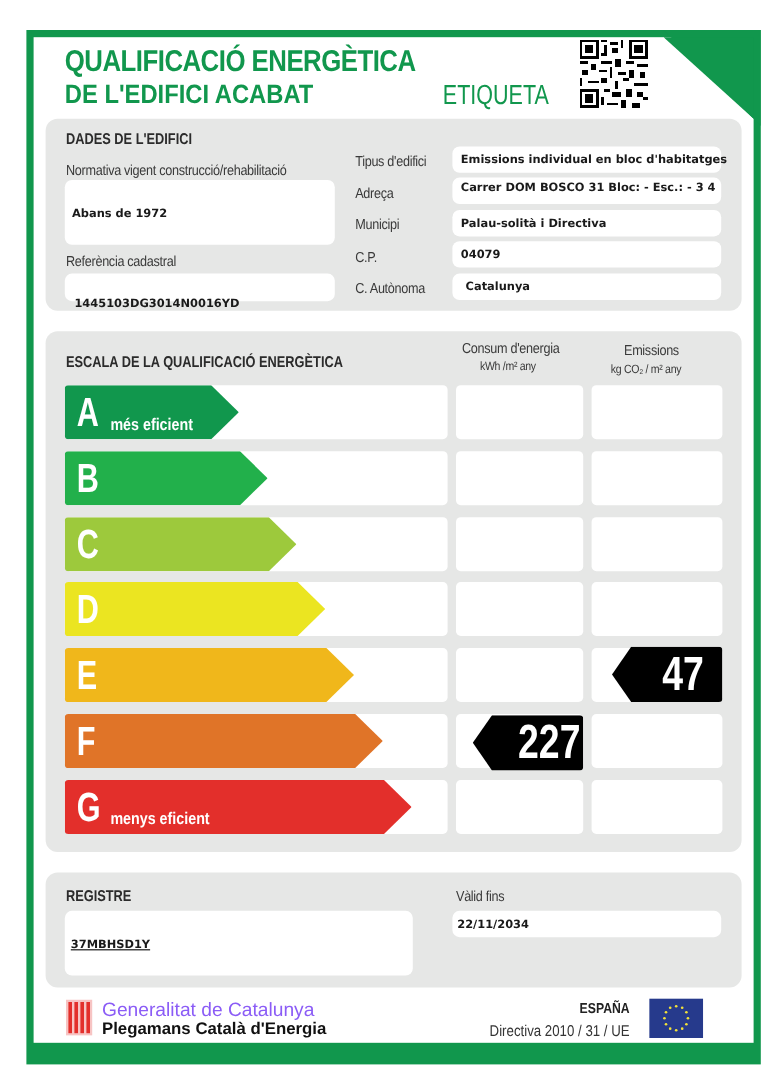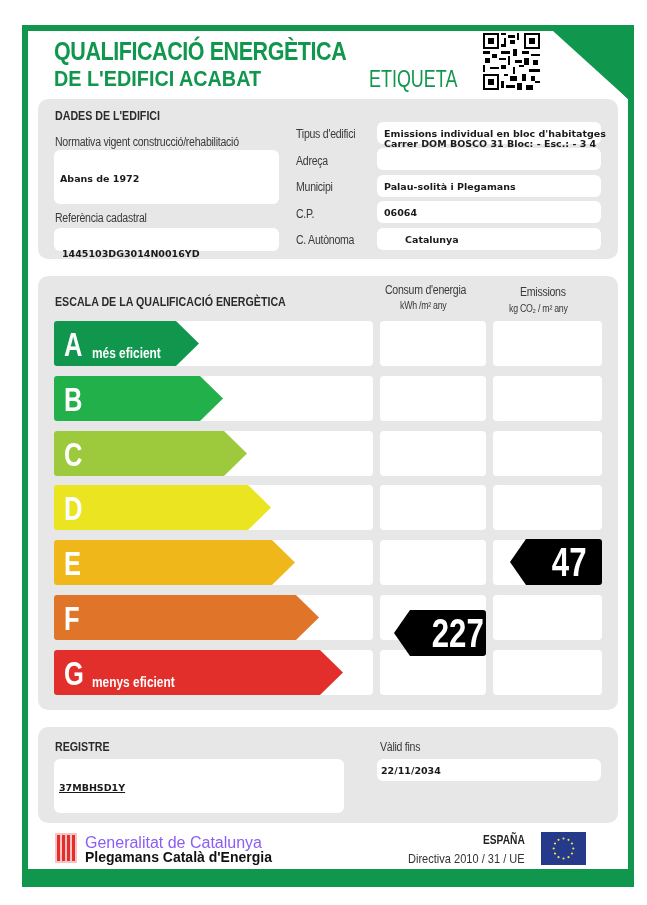--- a/index.html
+++ b/index.html
@@ -99,33 +99,33 @@
 <div class="lbl" style="left:55px;top:211px;">Referència cadastral</div>
 <div class="box" style="left:54px;top:228px;width:225px;height:23px;"></div>
 <div class="val" style="left:62px;top:248px;">1445103DG3014N0016YD</div>
 
 <div class="lbl" style="left:296px;top:127px;">Tipus d'edifici</div>
 <div class="box" style="left:377px;top:122px;width:224px;height:22px;"></div>
 <div class="val" style="left:384px;top:128px;">Emissions individual en bloc d'habitatges</div>
 
 <div class="lbl" style="left:296px;top:154px;">Adreça</div>
 <div class="box" style="left:377px;top:148px;width:224px;height:22px;"></div>
-<div class="val" style="left:384px;top:138px;">Carrer DOM BOSCO 31 Bloc: - Esc.: - 3 4</div>
+<div class="val" style="left:384px;top:151px;">Carrer DOM BOSCO 31 Bloc: - Esc.: - 3 4</div>
 
 <div class="lbl" style="left:296px;top:180px;">Municipi</div>
 <div class="box" style="left:377px;top:175px;width:224px;height:22px;"></div>
-<div class="val" style="left:384px;top:181px;">Palau-solità i Plegamans</div>
+<div class="val" style="left:384px;top:181px;">Palau-solità i Directiva</div>
 
 <div class="lbl" style="left:296px;top:207px;">C.P.</div>
 <div class="box" style="left:377px;top:201px;width:224px;height:22px;"></div>
-<div class="val" style="left:384px;top:207px;">06064</div>
+<div class="val" style="left:384px;top:207px;">04079</div>
 
 <div class="lbl" style="left:296px;top:233px;">C. Autònoma</div>
 <div class="box" style="left:377px;top:228px;width:224px;height:22px;"></div>
-<div class="val" style="left:405px;top:234px;">Catalunya</div>
+<div class="val" style="left:388px;top:234px;">Catalunya</div>
 
 <div class="panel" style="left:38px;top:276px;width:580px;height:434px;"></div>
 <div class="hdr" style="left:55px;top:294px;">ESCALA DE LA QUALIFICACIÓ ENERGÈTICA</div>
 <div class="lbl" style="left:385px;top:283px;">Consum d'energia</div>
 <div class="lbl" style="left:400px;top:300px;font-size:10px;">kWh /m² any</div>
 <div class="lbl" style="left:520px;top:285px;">Emissions</div>
 <div class="lbl" style="left:509px;top:303px;font-size:10px;">kg CO₂ / m² any</div>
 
 <div class="cell" style="left:54px;top:321px;width:319px;height:45px;"></div>
 <div class="cell" style="left:54px;top:376px;width:319px;height:45px;"></div>
@@ -195,21 +195,21 @@
   <span class="letter">G</span>
   <span class="sub">menys eficient</span>
 </div>
 
 <div class="marker" style="left:510px;top:539px;width:92px;height:46px;">
   <svg width="92" height="46">
       <path d="M16,0 H89 Q92,0 92,3 V43 Q92,46 89,46 H16 L0,23 Z" fill="#000"></path>
     </svg>
   <span style="right:16px;top:1px;">47</span>
 </div>
-<div class="marker" style="left:394px;top:610px;width:92px;height:28px;">
+<div class="marker" style="left:394px;top:596px;width:92px;height:28px;">
   <svg width="92" height="46">
       <path d="M16,0 H89 Q92,0 92,3 V43 Q92,46 89,46 H16 L0,23 Z" fill="#000"></path>
     </svg>
   <span style="right:2px;top:1px;">227</span>
 </div>
 
 <div class="panel" style="left:38px;top:727px;width:580px;height:96px;"></div>
 <div class="hdr" style="left:55px;top:739px;">REGISTRE</div>
 <div class="box" style="left:54px;top:759px;width:290px;height:54px;"></div>
 <div class="val" style="left:59px;top:782px;text-decoration:underline;">37MBHSD1Y</div>

